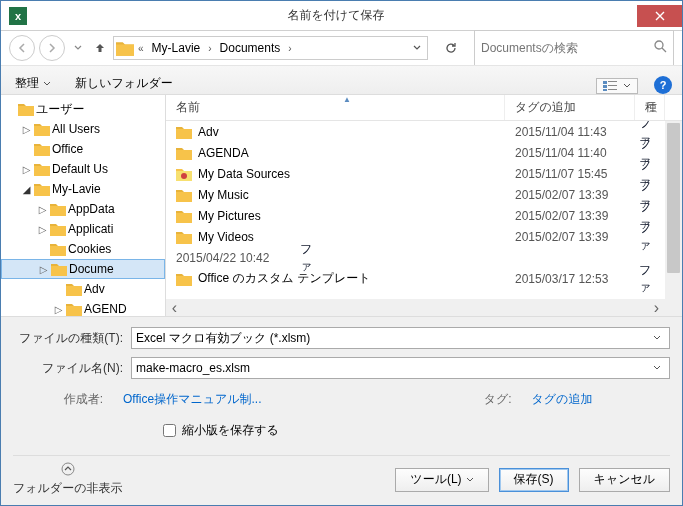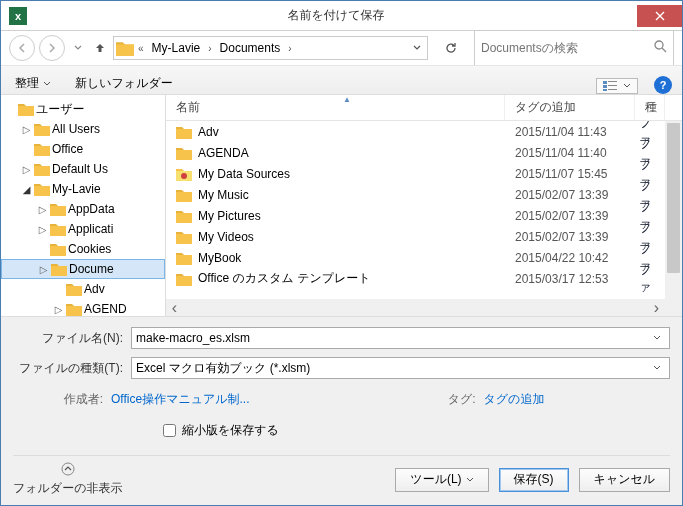--- a/index.html
+++ b/index.html
@@ -54,21 +54,21 @@
 .vthumb { position: absolute; left: 2px; right: 2px; top: 2px; height: 150px; background: #c8c8c8; border-radius: 1px; }
 .hscroll { position: absolute; left: 0; right: 17px; bottom: 0; height: 17px; background: #f0f0f0; display: flex; align-items: center; }
 .hbtn { width: 17px; height: 17px; display: flex; align-items: center; justify-content: center; color: #666; }
 .corner { position: absolute; right: 0; bottom: 0; width: 17px; height: 17px; background: #f0f0f0; }
 .bottom { border-top: 1px solid #ddd; background: #f0f0f0; padding: 10px 12px 8px; font-size: 12px; display: flex; flex-direction: column; gap: 8px; }
 .frow { display: flex; align-items: center; gap: 8px; }
 .frow label { width: 110px; text-align: right; color: #333; }
 .combo { flex: 1; height: 22px; border: 1px solid #aaa; background: #fff; display: flex; align-items: center; padding: 0 4px; }
 .combo .text { flex: 1; font-size: 12px; }
 .combo .drop { width: 16px; display: flex; align-items: center; justify-content: center; color: #555; }
-.meta-row { display: flex; align-items: center; padding: 4px 0 0 30px; gap: 8px; }
+.meta-row { display: flex; align-items: center; padding: 4px 0 0 30px; gap: 20px; }
 .meta-label { color: #666; width: 60px; text-align: right; }
 .meta-link { color: #0066cc; }
 .meta-gap { width: 150px; }
 .check-row { padding: 6px 0 8px 150px; display: flex; align-items: center; gap: 6px; }
 .actions { display: flex; align-items: center; gap: 10px; padding-top: 6px; border-top: 1px solid #ddd; }
 .hide-folders { display: flex; align-items: center; gap: 4px; color: #333; flex-direction: column; }
 .actions .spacer { flex: 1; }
 .dbtn { height: 24px; border: 1px solid #aaa; background: linear-gradient(#fdfdfd,#eee); padding: 0 14px; font-size: 12px; display: flex; align-items: center; gap: 4px; }
 .dbtn.default { border: 1px solid #4a90d9; box-shadow: 0 0 0 1px #a0c8ef inset; }
 svg.folder { fill: #f7c34a; }
@@ -336,27 +336,20 @@
                 <span class="folder-ico"><svg class="folder" viewBox="0 0 16 14">
                     <path class="tab" d="M0 2 h6 l2 2 h8 v10 h-16 z"></path>
                     <rect y="4" width="16" height="10"></rect>
                   </svg></span>
                 <span>My Videos</span>
               </div>
               <div class="c2">2015/02/07 13:39</div>
               <div class="c3">ファ</div>
             </div>
             <div class="row">
-              <div class="c1">
-                <span class="folder-ico"><svg class="folder" viewBox="0 0 16 14">
-                    <path class="tab" d="M0 2 h6 l2 2 h8 v10 h-16 z"></path>
-                    <rect y="4" width="16" height="10"></rect>
-                  </svg></span>
-                <span>MyBook</span>
-              </div>
               <div class="c2">2015/04/22 10:42</div>
               <div class="c3">ファ</div>
             </div>
             <div class="row">
               <div class="c1">
                 <span class="folder-ico"><svg class="folder" viewBox="0 0 16 14">
                     <path class="tab" d="M0 2 h6 l2 2 h8 v10 h-16 z"></path>
                     <rect y="4" width="16" height="10"></rect>
                   </svg></span>
                 <span>Office のカスタム テンプレート</span>
@@ -373,41 +366,41 @@
             <div style="flex:1"></div>
             <div class="hbtn">›</div>
           </div>
         <div class="corner"></div>
       </div>
     </div>
   </div>
 
   <div class="bottom">
     <div class="frow">
+      <label>ファイルの種類(T):</label>
+      <div class="combo">
+        <span class="text">Excel マクロ有効ブック (*.xlsm)</span>
+        <span class="drop">
+            <svg width="8" height="6" viewBox="0 0 8 6">
+              <path d="M1 1 L4 4 L7 1" stroke="#555" fill="none"></path>
+            </svg>
+          </span>
+      </div>
+    </div>
+    <div class="frow">
       <label>ファイル名(N):</label>
       <div class="combo">
         <span class="text">make-macro_es.xlsm</span>
         <span class="drop">
             <svg width="8" height="6" viewBox="0 0 8 6">
               <path d="M1 1 L4 4 L7 1" stroke="#555" fill="none"></path>
             </svg>
           </span>
       </div>
     </div>
-    <div class="frow">
-      <label>ファイルの種類(T):</label>
-      <div class="combo">
-        <span class="text">Excel マクロ有効ブック (*.xlsm)</span>
-        <span class="drop">
-            <svg width="8" height="6" viewBox="0 0 8 6">
-              <path d="M1 1 L4 4 L7 1" stroke="#555" fill="none"></path>
-            </svg>
-          </span>
-      </div>
-    </div>
     <div class="meta-row">
       <span class="meta-label">作成者:</span>
       <span class="meta-link">Office操作マニュアル制...</span>
       <span class="meta-gap"></span>
       <span class="meta-label">タグ:</span>
       <span class="meta-link">タグの追加</span>
     </div>
     <div class="check-row">
       <input type="checkbox" style="">
       <span>縮小版を保存する</span>

